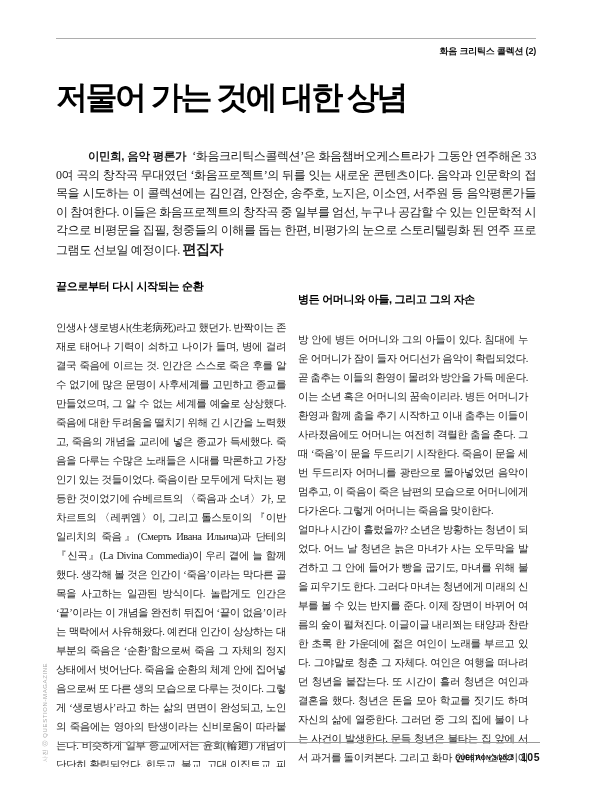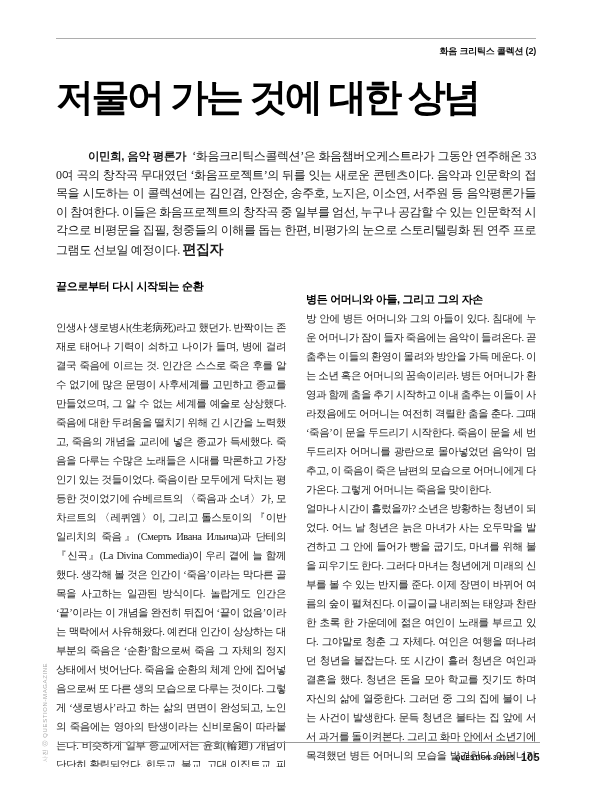--- a/index.html
+++ b/index.html
@@ -30,61 +30,61 @@
     font-family: "Liberation Sans", sans-serif;
     font-weight: bold;
     font-size: 9px;
     letter-spacing: -0.2px;
     color: #111;
   }
   .title {
     margin-top: 17px;
     font-family: "Liberation Sans", sans-serif;
     font-weight: 800;
-    font-size: 38px;
+    font-size: 32px;
     line-height: 44px;
     letter-spacing: -2.5px;
     color: #000;
   }
   .intro {
     margin-top: 28px;
     font-size: 12px;
     line-height: 18.5px;
     letter-spacing: -0.4px;
     text-align: justify;
     word-break: break-all;
     color: #1a1a1a;
   }
   .intro .lead { font-weight: bold; font-family: "Liberation Sans", sans-serif; font-size: 11.5px; margin-left: 32px; }
   .intro .editor { font-weight: bold; font-family: "Liberation Sans", sans-serif; font-size: 14px; }
   .cols {
     margin-top: 18px;
     display: flex;
-    gap: 20px;
+    gap: 12px;
     max-height: 490px;
     overflow: hidden;
   }
   .col {
     width: 230px;
     font-size: 10.5px;
     line-height: 19px;
     letter-spacing: -0.4px;
     text-align: justify;
     word-break: break-all;
     color: #222;
   }
   .col h2 {
     font-family: "Liberation Sans", sans-serif;
     font-weight: bold;
     font-size: 11px;
     letter-spacing: -0.3px;
     color: #000;
   }
   .col-left h2 { margin-bottom: 22px; }
-  .col-right h2 { margin-top: 13px; }
+  .col-right h2 { margin-top: 13px; margin-bottom: 21px; }
   .col p { margin: 0; }
   .foot-rule {
     position: absolute;
     top: 742px;
     left: 60px;
     width: 480px;
     border-top: 1px solid #9a9a9a;
   }
   .footer {
     position: absolute;
@@ -137,21 +137,21 @@
     <div class="cols">
 
       <div class="col col-left">
         <h2>끝으로부터 다시 시작되는 순환</h2>
         <p>인생사 생로병사(生老病死)라고 했던가. 반짝이는 존재로 태어나 기력이 쇠하고 나이가 들며, 병에 걸려 결국 죽음에 이르는 것. 인간은 스스로 죽은 후를 알 수 없기에 많은 문명이 사후세계를 고민하고 종교를 만들었으며, 그 알 수 없는 세계를 예술로 상상했다. 죽음에 대한 두려움을 떨치기 위해 긴 시간을 노력했고, 죽음의 개념을 교리에 넣은 종교가 득세했다. 죽음을 다루는 수많은 노래들은 시대를 막론하고 가장 인기 있는 것들이었다. 죽음이란 모두에게 닥치는 평등한 것이었기에 슈베르트의 〈죽음과 소녀〉가, 모차르트의 〈레퀴엠〉이, 그리고 톨스토이의 『이반 일리치의 죽음』(Смерть Ивана Ильича)과 단테의 『신곡』(La Divina Commedia)이 우리 곁에 늘 함께했다. 생각해 볼 것은 인간이 ‘죽음’이라는 막다른 골목을 사고하는 일관된 방식이다. 놀랍게도 인간은 ‘끝’이라는 이 개념을 완전히 뒤집어 ‘끝이 없음’이라는 맥락에서 사유해왔다. 예컨대 인간이 상상하는 대부분의 죽음은 ‘순환’함으로써 죽음 그 자체의 정지 상태에서 벗어난다. 죽음을 순환의 체계 안에 집어넣음으로써 또 다른 생의 모습으로 다루는 것이다. 그렇게 ‘생로병사’라고 하는 삶의 면면이 완성되고, 노인의 죽음에는 영아의 탄생이라는 신비로움이 따라붙는다. 비슷하게 일부 종교에서는 윤회(輪廻) 개념이 단단히 확립되었다. 힌두교, 불교, 고대 이집트교, 피타고라스 학파 등 수많은 종교는 죽음을 완전한 소멸로 보지 않으며 삶의 단계 중 하나로 여긴다. 우리에게도 익숙한 이런 개념은 죽음의 공포를 잠재우고, 지금 현재를 어떻게 살아갈지, 그리고 눈앞에 닥친 지금 여기의 환경과 생태가 어떤지 집중할 수 있게 해준다.</p>
 
       </div>
 
       <div class="col col-right">
         <h2>병든 어머니와 아들, 그리고 그의 자손</h2>
-        <p>방 안에 병든 어머니와 그의 아들이 있다. 침대에 누운 어머니가 잠이 들자 죽음에는 음악이 들려온다. 곧 춤추는 이들의 환영이 몰려와 방안을 가득 메운다. 이는 소년 혹은 어머니의 꿈속이리라. 병든 어머니가 환영과 함께 춤을 추기 시작하고 이내 춤추는 이들이 사라졌음에도 어머니는 여전히 격렬한 춤을 춘다. 그때 ‘죽음’이 문을 두드리기 시작한다. 죽음이 문을 세 번 두드리자 어머니를 광란으로 몰아넣었던 음악이 멈추고, 이 죽음이 죽은 남편의 모습으로 어머니에게 다가온다. 그렇게 어머니는 죽음을 맞이한다.</p>
+        <p>방 안에 병든 어머니와 그의 아들이 있다. 침대에 누운 어머니가 잠이 들자 어디선가 음악이 확립되었다. 곧 춤추는 이들의 환영이 몰려와 방안을 가득 메운다. 이는 소년 혹은 어머니의 꿈속이리라. 병든 어머니가 환영과 함께 춤을 추기 시작하고 이내 춤추는 이들이 사라졌음에도 어머니는 여전히 격렬한 춤을 춘다. 그때 ‘죽음’이 문을 두드리기 시작한다. 죽음이 문을 세 번 두드리자 어머니를 광란으로 몰아넣었던 음악이 멈추고, 이 죽음이 죽은 남편의 모습으로 어머니에게 다가온다. 그렇게 어머니는 죽음을 맞이한다.</p>
         <p>얼마나 시간이 흘렀을까? 소년은 방황하는 청년이 되었다. 어느 날 청년은 늙은 마녀가 사는 오두막을 발견하고 그 안에 들어가 빵을 굽기도, 마녀를 위해 불을 피우기도 한다. 그러다 마녀는 청년에게 미래의 신부를 볼 수 있는 반지를 준다. 이제 장면이 바뀌어 여름의 숲이 펼쳐진다. 이글이글 내리쬐는 태양과 찬란한 초록 한 가운데에 젊은 여인이 노래를 부르고 있다. 그야말로 청춘 그 자체다. 여인은 여행을 떠나려던 청년을 붙잡는다. 또 시간이 흘러 청년은 여인과 결혼을 했다. 청년은 돈을 모아 학교를 짓기도 하며 자신의 삶에 열중한다. 그러던 중 그의 집에 불이 나는 사건이 발생한다. 문득 청년은 불타는 집 앞에 서서 과거를 돌이켜본다. 그리고 화마 안에서 소년기에 목격했던 병든 어머니의 모습을 발견한다. 어머니가 불길 안에서 유령이 되어 나타난 것이다. 청년이 죽음에 다다른 것일까? 그렇게 어머니의 모습을 한 죽음이 청년을 죽</p>
       </div>
 
     </div>
   </div>
 
   <div class="foot-rule"></div>
 
   <div class="footer">
     <span class="mag">QUESTION 3/2025</span><span class="pagenum">105</span>

